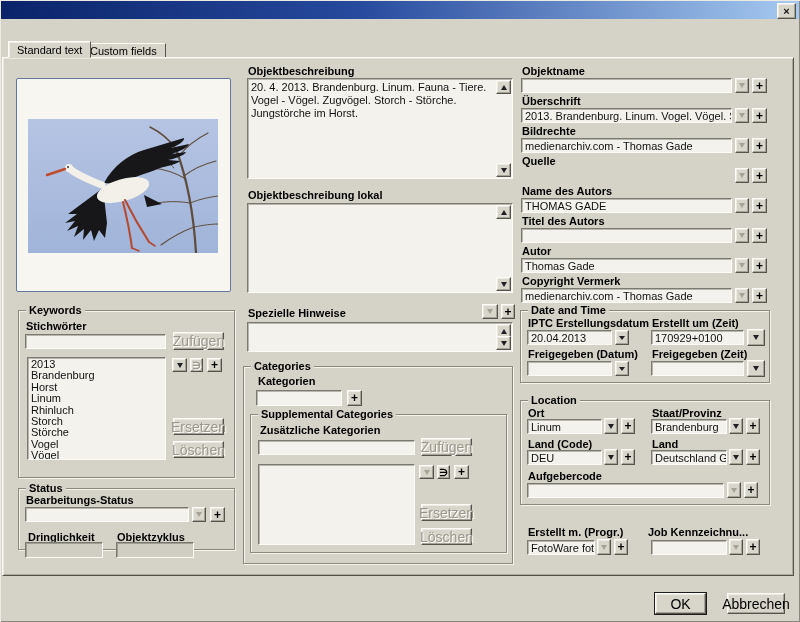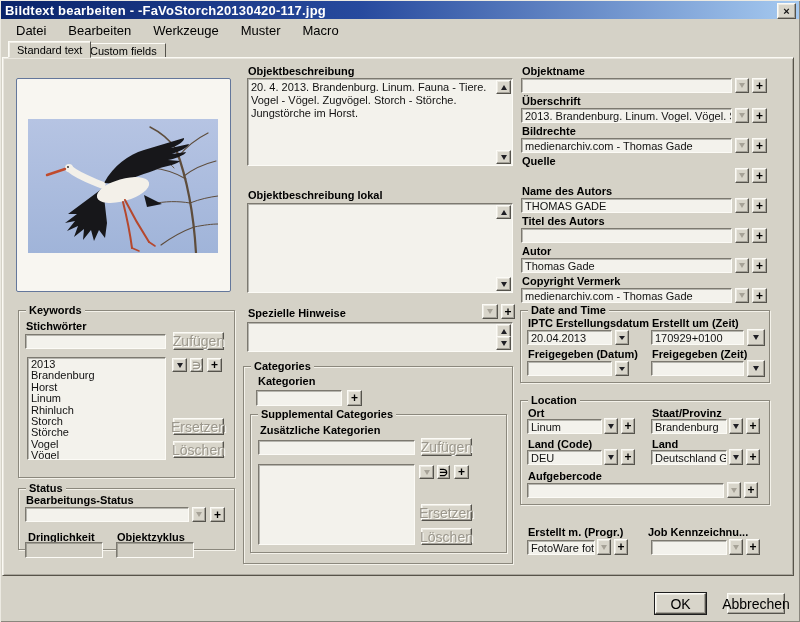--- a/index.html
+++ b/index.html
@@ -62,33 +62,25 @@
     border:1px solid #64779b;border-radius:2px;z-index:5;}
   .photo{position:absolute;left:11px;top:40px;width:190px;height:134px;}
   .footer-area{position:absolute;left:0;top:576px;width:800px;height:46px;}
 </style>
 </head>
 <body>
 
 <div class="window">
 
   <div class="titlebar">
-    <span class="titletext">Bildtext bearbeiten - -FaVoStorch20130420-117.jpg</span>
     <span class="closebtn">
         <span>×</span>
       </span>
   </div>
 
-  <div class="menubar">
-    <span class="mi">Datei</span>
-    <span class="mi">Bearbeiten</span>
-    <span class="mi">Werkzeuge</span>
-    <span class="mi">Muster</span>
-    <span class="mi">Macro</span>
-  </div>
 
   <div class="tab active">Standard text</div>
   <div class="tab inactive">Custom fields</div>
   <div class="tabpage"></div>
 
   <div class="preview">
     <svg class="photo" viewBox="0 0 190 134">
       <defs>
         <linearGradient id="sky" x1="0" y1="0" x2="0" y2="1">
           <stop offset="0" stop-color="#b6c4e3"></stop>
@@ -156,21 +148,21 @@
   <div class="btn" style="left:192px;top:507px;width:14px;height:15px">
       <span class="tri lt"></span>
     </div>
   <div class="btn plus" style="left:210px;top:507px;width:15px;height:15px">+</div>
   <div class="lbl" style="left:28px;top:531px">Dringlichkeit</div>
   <div class="field grayed" style="left:25px;top:542px;width:78px;height:16px"></div>
   <div class="lbl" style="left:117px;top:531px">Objektzyklus</div>
   <div class="field grayed" style="left:116px;top:542px;width:78px;height:16px"></div>
 
   <div class="lbl" style="left:248px;top:65px">Objektbeschreibung</div>
-  <div class="field tarea" style="left:247px;top:78px;width:266px;height:88px">
+  <div class="field tarea" style="left:247px;top:78px;width:266px;height:101px">
     <span>20. 4. 2013. Brandenburg. Linum. Fauna - Tiere. Vogel - Vögel. Zugvögel. Storch - Störche. Jungstörche im Horst.</span>
     <span class="btn sb" style="right:1px;top:1px;left:auto">
         <span class="tri up"></span>
       </span>
     <span class="btn sb" style="right:1px;bottom:1px;top:auto;left:auto">
         <span class="tri"></span>
       </span>
   </div>
 
   <div class="lbl" style="left:248px;top:189px">Objektbeschreibung lokal</div>

